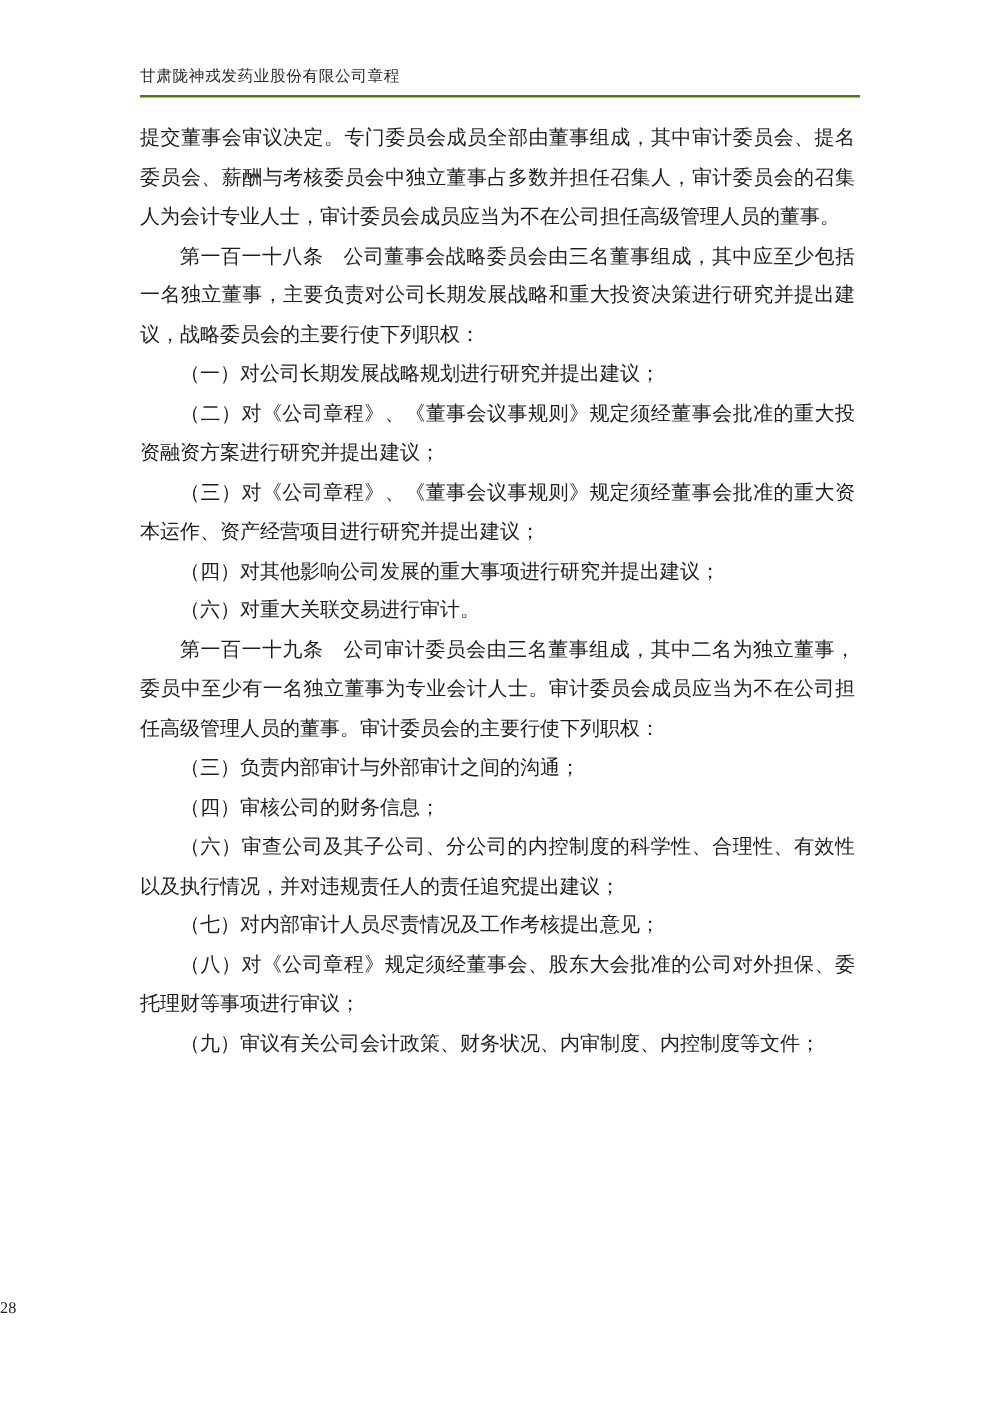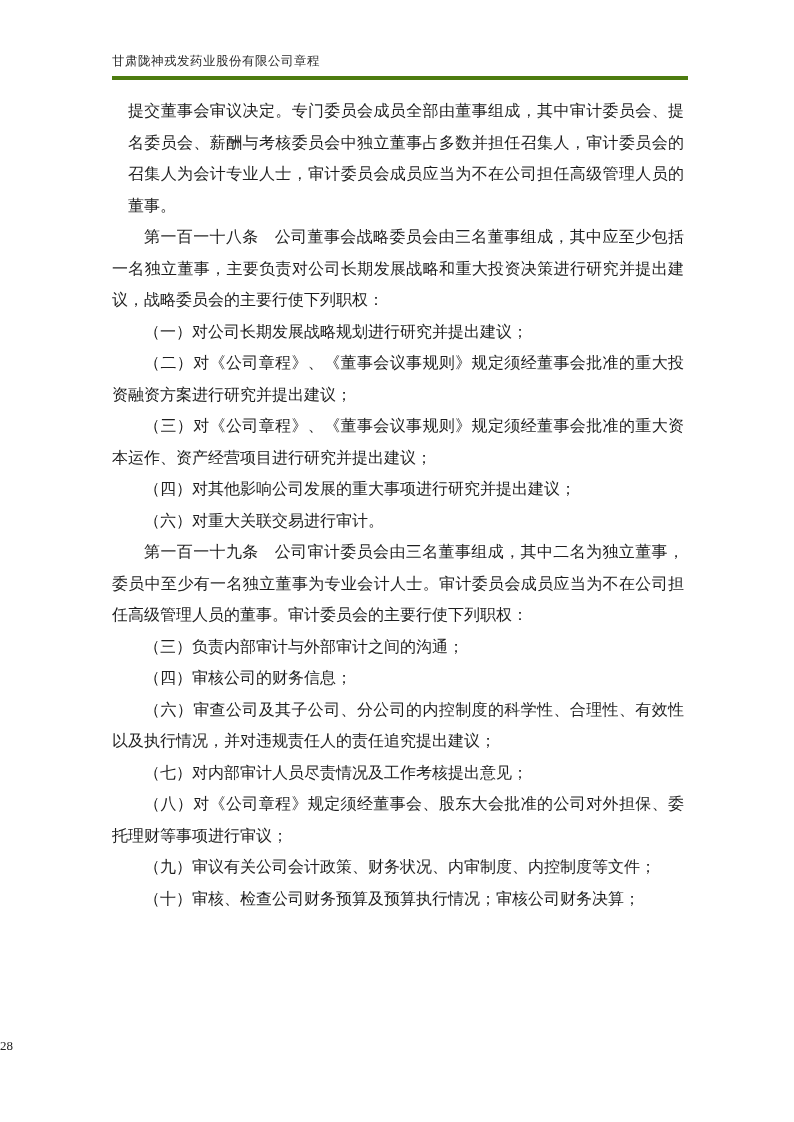--- a/index.html
+++ b/index.html
@@ -12,41 +12,40 @@
     overflow: hidden;
   }
   .page-header {
     position: absolute;
     left: 112px;
     right: 106px;
     top: 53px;
     font-size: 12.5px;
     color: #2b2b2b;
     padding-bottom: 6px;
-    border-bottom: 4px solid #4d7c0f;
+    border-bottom: 2px solid #4d7c0f;
     letter-spacing: 0.5px;
   }
   .doc-content {
     position: absolute;
     left: 112px;
     width: 572px;
     top: 95px;
     font-size: 16px;
     line-height: 31.5px;
     color: #1e1e1e;
     text-align: justify;
   }
   .para {
     margin: 0;
     padding: 0;
     text-indent: 2em;
   }
   .para.continuation {
     text-indent: 0;
-    margin-left: 16px;
   }
   .para.article .article-number {
     font-weight: normal;
     margin-right: 1em;
   }
   .page-footer {
     position: absolute;
     top: 1038px;
     left: 0;
     width: 100%;
@@ -70,18 +69,17 @@
     <p class="para item">（三）对《公司章程》、《董事会议事规则》规定须经董事会批准的重大资本运作、资产经营项目进行研究并提出建议；</p>
     <p class="para item">（四）对其他影响公司发展的重大事项进行研究并提出建议；</p>
     <p class="para item">（六）对重大关联交易进行审计。</p>
     <p class="para article"><strong class="article-number">第一百一十九条</strong><span>公司审计委员会由三名董事组成，其中二名为独立董事，委员中至少有一名独立董事为专业会计人士。审计委员会成员应当为不在公司担任高级管理人员的董事。审计委员会的主要行使下列职权：</span></p>
     <p class="para item">（三）负责内部审计与外部审计之间的沟通；</p>
     <p class="para item">（四）审核公司的财务信息；</p>
     <p class="para item">（六）审查公司及其子公司、分公司的内控制度的科学性、合理性、有效性以及执行情况，并对违规责任人的责任追究提出建议；</p>
     <p class="para item">（七）对内部审计人员尽责情况及工作考核提出意见；</p>
     <p class="para item">（八）对《公司章程》规定须经董事会、股东大会批准的公司对外担保、委托理财等事项进行审议；</p>
     <p class="para item">（九）审议有关公司会计政策、财务状况、内审制度、内控制度等文件；</p>
-    <p class="para item">（十）审核、检查公司财务预算及预算执行情况；审核公司财务决算；</p>
   </div>
 
 <div class="page-footer">
   <span>28</span>
 </div>
 
 </body></html>

